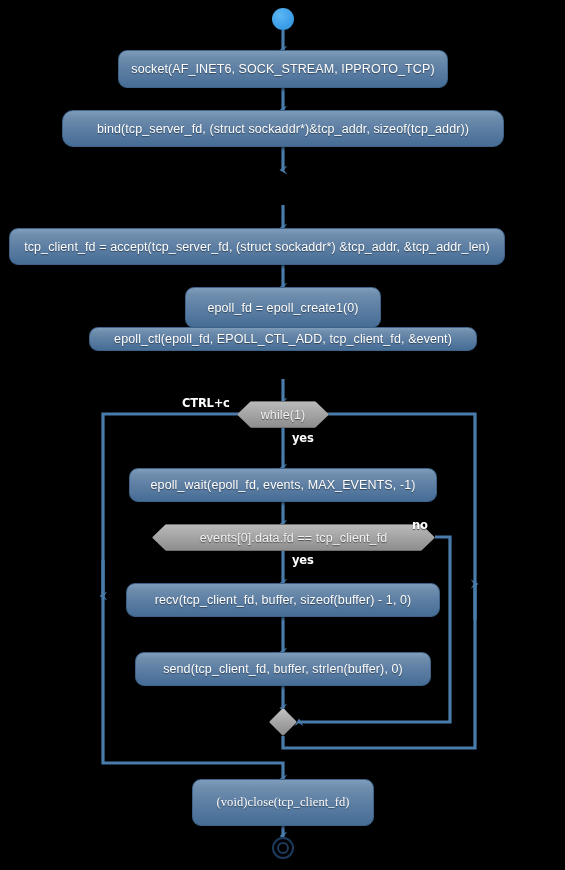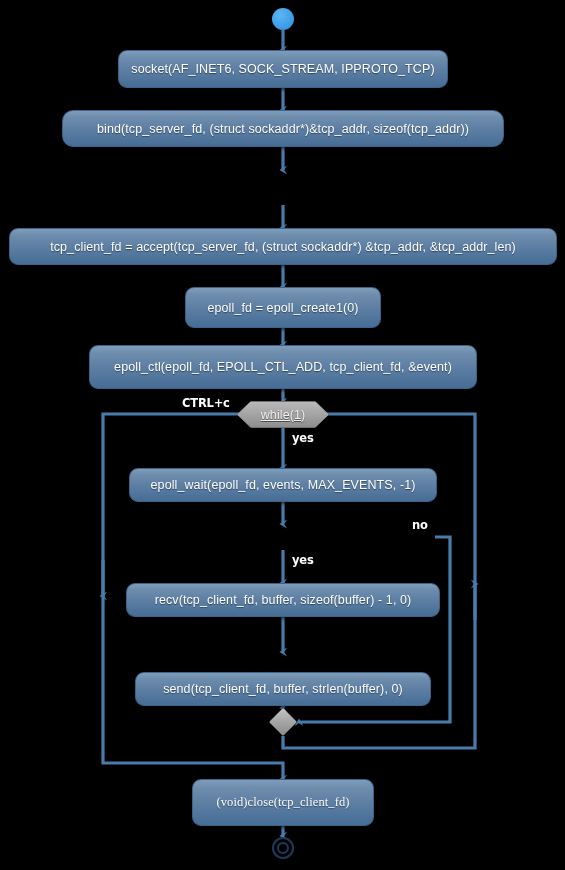--- a/index.html
+++ b/index.html
@@ -47,21 +47,20 @@
     padding: 0 30px;
   }
   .decision {
     background: linear-gradient(to bottom, #b9b9b9 0%, #a8a8a8 40%, #8e8e8e 100%);
     border: 1px solid #6f6f6f;
     color: #f2f2f2;
     text-shadow: 0 1px 1px rgba(0,0,0,0.5);
     box-shadow: 2px 2px 3px rgba(0,0,0,0.5);
     clip-path: polygon(14px 0, calc(100% - 14px) 0, 100% 50%, calc(100% - 14px) 100%, 14px 100%, 0 50%);
     padding: 0 20px;
-    text-decoration: underline;
   }
   .merge {
     background: linear-gradient(to bottom, #c2c2c2 0%, #a5a5a5 50%, #8d8d8d 100%);
     border: 1px solid #6f6f6f;
     clip-path: polygon(50% 0, 100% 50%, 50% 100%, 0 50%);
     box-shadow: 2px 2px 3px rgba(0,0,0,0.5);
   }
   .start-node {
     position: absolute;
     border-radius: 50%;
@@ -150,46 +149,49 @@
 
   <div class="node action" style="left:118px; top:50px; width:330px; height:38px;">
     <span>socket(AF_INET6, SOCK_STREAM, IPPROTO_TCP)</span>
   </div>
 
   <div class="node action" style="left:62px; top:110px; width:442px; height:37px;border-radius:11px;">
     <span>bind(tcp_server_fd, (struct sockaddr*)&amp;tcp_addr, sizeof(tcp_addr))</span>
   </div>
 
 
-  <div class="node action" style="left:9px; top:228px; width:548px; height:37px;">
+  <div class="node action" style="left:9px; top:228px; width:496px; height:37px;">
     <span>tcp_client_fd = accept(tcp_server_fd, (struct sockaddr*) &amp;tcp_addr, &amp;tcp_addr_len)</span>
   </div>
 
   <div class="node action" style="left:185px; top:287px; width:196px; height:41px;">
     <span>epoll_fd = epoll_create1(0)</span>
   </div>
 
-  <div class="node action" style="left:89px; top:345px; width:388px; height:44px;align-items:center;">
+  <div class="node action" style="left:89px; top:327px; width:388px; height:24px;align-items:center;">
     <span>epoll_ctl(epoll_fd, EPOLL_CTL_ADD, tcp_client_fd, &amp;event)</span>
   </div>
 
   <div class="node decision" style="left:237px; top:401px; width:92px; height:27px;">
     <span>while(1)</span>
   </div>
 
   <div class="node action" style="left:129px; top:468px; width:308px; height:34px;justify-content:center;">
     <span>epoll_wait(epoll_fd, events, MAX_EVENTS, -1)</span>
   </div>
 
+  <div class="node decision" style="left:152px; top:524px; width:283px; height:27px;">
+    <span>events[0].data.fd == tcp_client_fd</span>
+  </div>
 
   <div class="node action" style="left:126px; top:583px; width:314px; height:34px;">
     <span>recv(tcp_client_fd, buffer, sizeof(buffer) - 1, 0)</span>
   </div>
 
-  <div class="node action" style="left:135px; top:652px; width:296px; height:34px;margin-top:20px;">
+  <div class="node action" style="left:135px; top:652px; width:296px; height:34px;">
     <span>send(tcp_client_fd, buffer, strlen(buffer), 0)</span>
   </div>
 
   <div class="node merge" style="left:269px; top:708px; width:28px; height:28px;"></div>
 
   <div class="node action" style="left:192px; top:779px; width:182px; height:47px;font-family:Liberation Serif, serif;">
     <span>(void)close(tcp_client_fd)</span>
   </div>
 
   <div class="end-node" style="left:272px; top:837px; width:22px; height:22px;">

